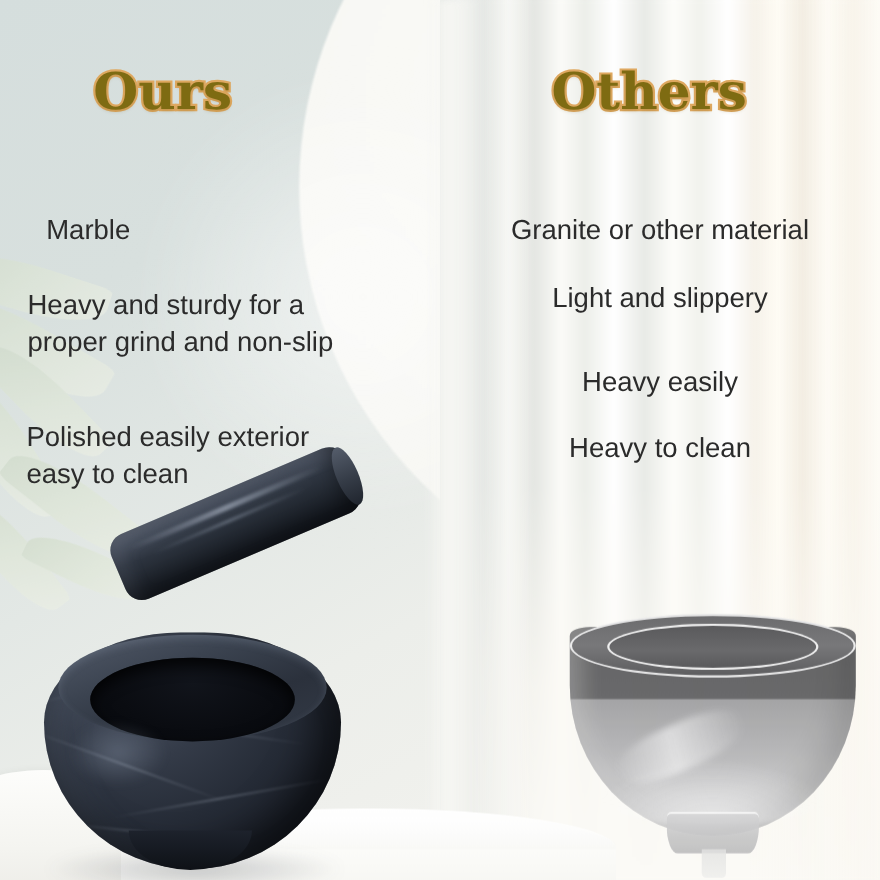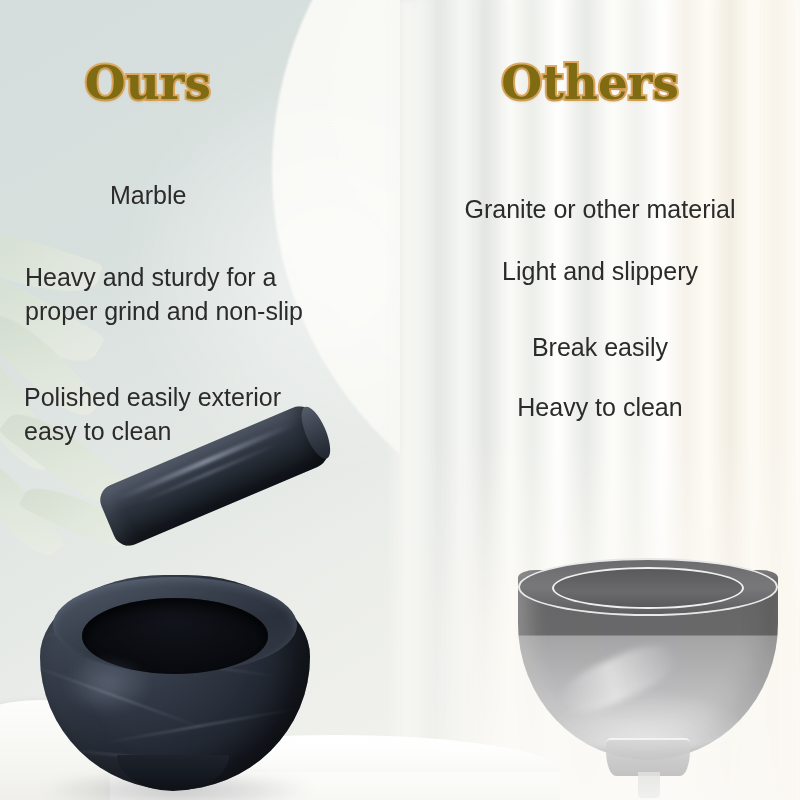--- a/index.html
+++ b/index.html
@@ -300,21 +300,21 @@
     line-height: 34px;
     font-weight: 400;
     white-space: pre-line;
   }
   .col-left  { left: 0px; width: 390px; }
   .col-right { left: 400px; width: 400px; text-align: center; }
 
   .item { position: absolute; width: 100%; }
 
   
-  #l-item-0 { top: 178px; padding-left: 110px; }
+  #l-item-0 { top: 192px; padding-left: 42px; }
   #l-item-1 { top: 260px; padding-left: 25px; }
   #l-item-2 { top: 380px; padding-left: 24px; }
 
   
   #r-item-0 { top: 192px; }
   #r-item-1 { top: 254px; }
   #r-item-2 { top: 330px; }
   #r-item-3 { top: 390px; }
 </style>
 </head>
@@ -388,17 +388,17 @@
     <div class="item" id="l-item-0">Marble</div>
     <div class="item" id="l-item-1">Heavy and sturdy for a
 proper grind and non-slip</div>
     <div class="item" id="l-item-2">Polished easily exterior
 easy to clean</div>
   </div>
 
   <div class="col col-right">
     <div class="item" id="r-item-0">Granite or other material</div>
     <div class="item" id="r-item-1">Light and slippery</div>
-    <div class="item" id="r-item-2">Break easily</div>
+    <div class="item" id="r-item-2">Heavy easily</div>
     <div class="item" id="r-item-3">Heavy to clean</div>
   </div>
 
 </div>
 
 </body></html>

